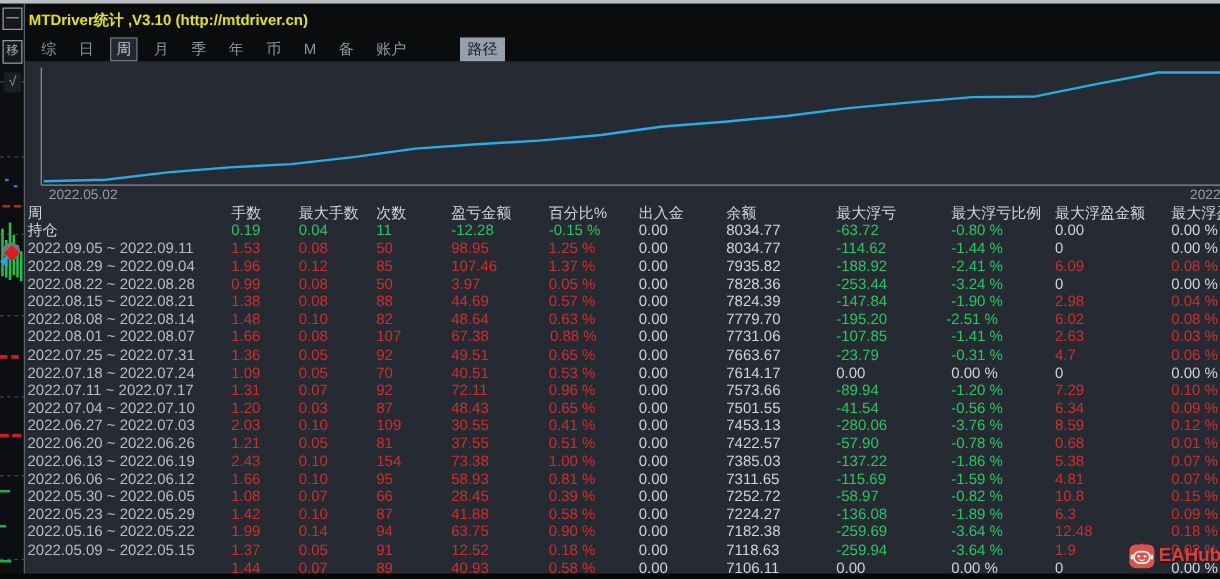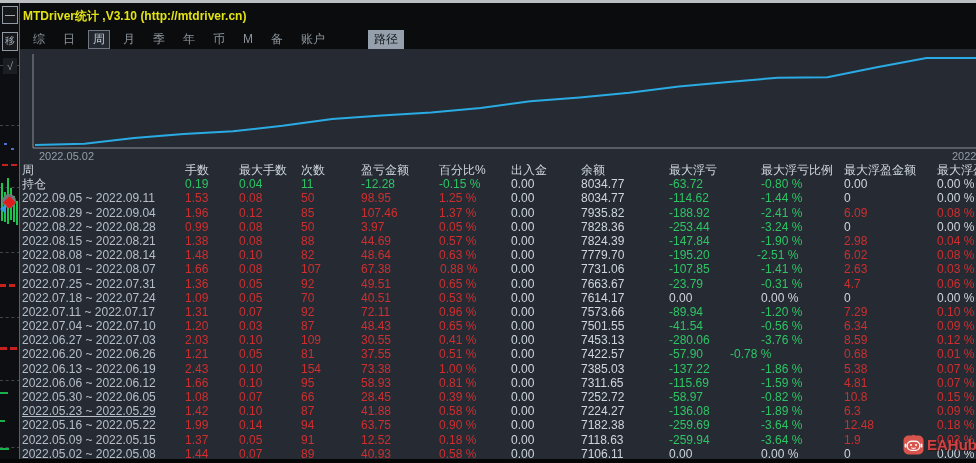--- a/index.html
+++ b/index.html
@@ -313,21 +313,21 @@
         <div class="trow">
           <span class="cell c-d" style="left: 2px;">2022.06.20 ~ 2022.06.26</span>
           <span class="cell c-r" style="left: 165px;">1.21</span>
           <span class="cell c-r" style="left: 219px;">0.05</span>
           <span class="cell c-r" style="left: 281px;">81</span>
           <span class="cell c-r" style="left: 341px;">37.55</span>
           <span class="cell c-r" style="left: 419px;">0.51 %</span>
           <span class="cell c-w" style="left: 491px;">0.00</span>
           <span class="cell c-w" style="left: 561px;">7422.57</span>
           <span class="cell c-g" style="left: 649px;">-57.90</span>
-          <span class="cell c-g" style="left: 710px;">-0.78 %</span>
+          <span class="cell c-g" style="left: 741px;">-0.78 %</span>
           <span class="cell c-r" style="left: 824px;">0.68</span>
           <span class="cell c-r" style="left: 917px;">0.01 %</span>
         </div>
         <div class="trow">
           <span class="cell c-d" style="left: 2px;">2022.06.13 ~ 2022.06.19</span>
           <span class="cell c-r" style="left: 165px;">2.43</span>
           <span class="cell c-r" style="left: 219px;">0.10</span>
           <span class="cell c-r" style="left: 281px;">154</span>
           <span class="cell c-r" style="left: 341px;">73.38</span>
           <span class="cell c-r" style="left: 419px;">1.00 %</span>
@@ -360,21 +360,21 @@
           <span class="cell c-r" style="left: 341px;">28.45</span>
           <span class="cell c-r" style="left: 419px;">0.39 %</span>
           <span class="cell c-w" style="left: 491px;">0.00</span>
           <span class="cell c-w" style="left: 561px;">7252.72</span>
           <span class="cell c-g" style="left: 649px;">-58.97</span>
           <span class="cell c-g" style="left: 741px;">-0.82 %</span>
           <span class="cell c-r" style="left: 824px;">10.8</span>
           <span class="cell c-r" style="left: 917px;">0.15 %</span>
         </div>
         <div class="trow">
-          <span class="cell c-d" style="left: 2px; text-decoration: underline;">2022.05.23 ~ 2022.05.29</span>
+          <span class="cell c-d" style="left: 2px;">2022.05.23 ~ 2022.05.29</span>
           <span class="cell c-r" style="left: 165px;">1.42</span>
           <span class="cell c-r" style="left: 219px;">0.10</span>
           <span class="cell c-r" style="left: 281px;">87</span>
           <span class="cell c-r" style="left: 341px;">41.88</span>
           <span class="cell c-r" style="left: 419px;">0.58 %</span>
           <span class="cell c-w" style="left: 491px;">0.00</span>
           <span class="cell c-w" style="left: 561px;">7224.27</span>
           <span class="cell c-g" style="left: 649px;">-136.08</span>
           <span class="cell c-g" style="left: 741px;">-1.89 %</span>
           <span class="cell c-r" style="left: 824px;">6.3</span>
@@ -402,21 +402,20 @@
           <span class="cell c-r" style="left: 341px;">12.52</span>
           <span class="cell c-r" style="left: 419px;">0.18 %</span>
           <span class="cell c-w" style="left: 491px;">0.00</span>
           <span class="cell c-w" style="left: 561px;">7118.63</span>
           <span class="cell c-g" style="left: 649px;">-259.94</span>
           <span class="cell c-g" style="left: 741px;">-3.64 %</span>
           <span class="cell c-r" style="left: 824px;">1.9</span>
           <span class="cell c-r" style="left: 917px;">0.03 %</span>
         </div>
         <div class="trow">
-          <span class="cell c-d" style="left: 2px;">2022.05.02 ~ 2022.05.08</span>
           <span class="cell c-r" style="left: 165px;">1.44</span>
           <span class="cell c-r" style="left: 219px;">0.07</span>
           <span class="cell c-r" style="left: 281px;">89</span>
           <span class="cell c-r" style="left: 341px;">40.93</span>
           <span class="cell c-r" style="left: 419px;">0.58 %</span>
           <span class="cell c-w" style="left: 491px;">0.00</span>
           <span class="cell c-w" style="left: 561px;">7106.11</span>
           <span class="cell c-w" style="left: 649px;">0.00</span>
           <span class="cell c-w" style="left: 741px;">0.00 %</span>
           <span class="cell c-w" style="left: 824px;">0</span>

